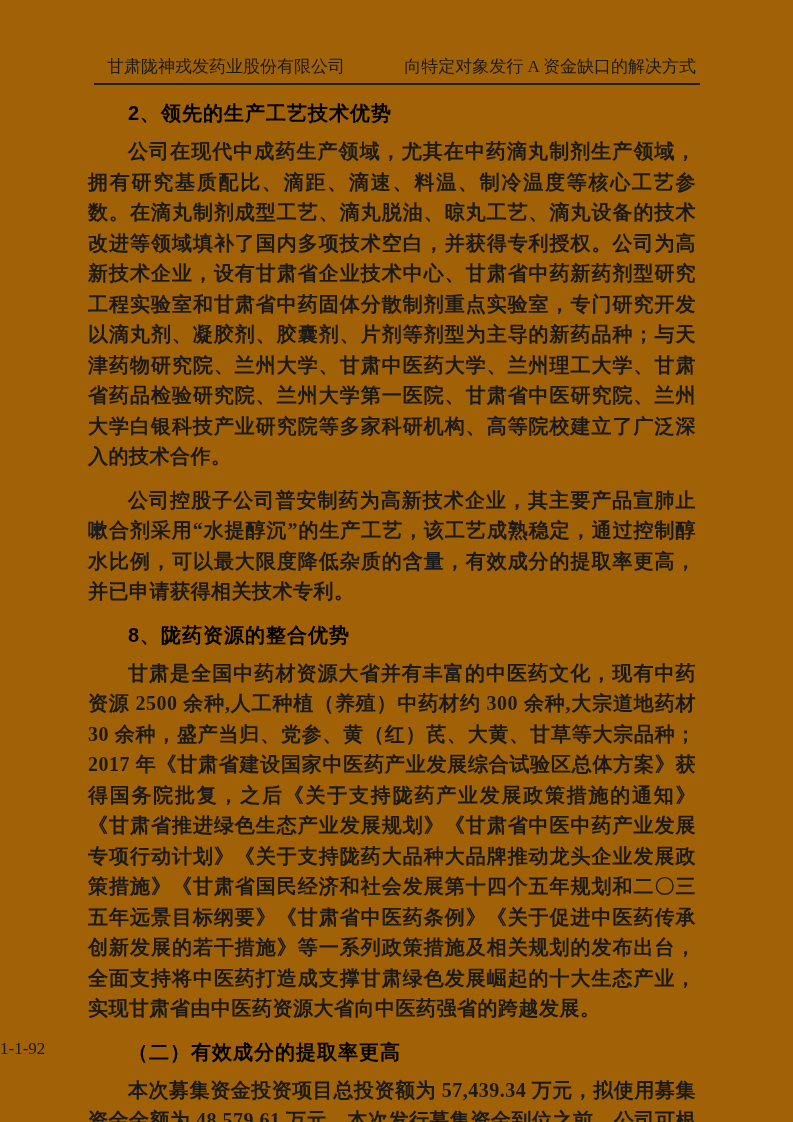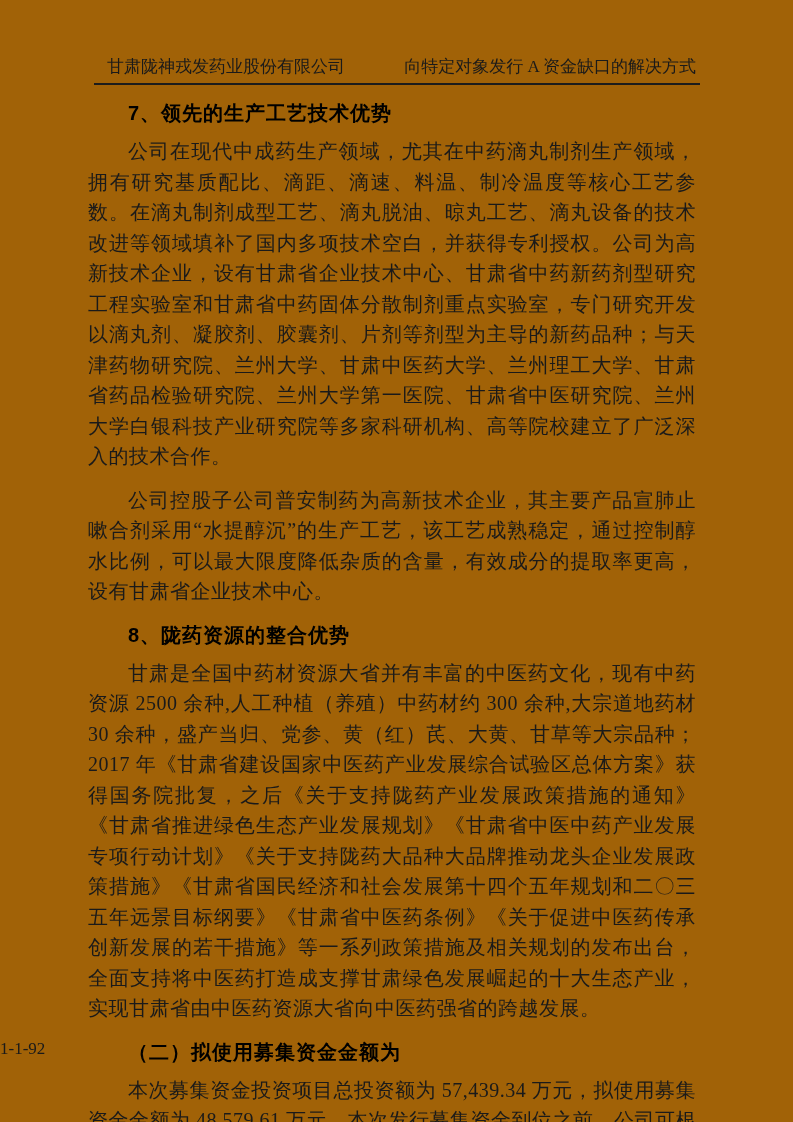--- a/index.html
+++ b/index.html
@@ -49,20 +49,21 @@
     line-height: 30px;
     margin: 0 0 8px 0;
     text-indent: 2em;
     text-align: left;
     letter-spacing: 1px;
     color: #000000;
   }
   .body-para {
     margin: 0 2px 13px 0;
     text-indent: 2em;
+    font-weight: bold;
   }
   .page-footer {
     position: absolute;
     top: 1038px;
     left: 0;
     width: 100%;
     font-size: 17px;
     line-height: 21px;
     color: #1a1a1a;
   }
@@ -72,31 +73,31 @@
 
 <div class="page">
 
   <div class="page-header">
     <span class="hdr-left">甘肃陇神戎发药业股份有限公司</span>
     <span class="hdr-right">向特定对象发行 A 资金缺口的解决方式</span>
   </div>
 
   <div class="page-body">
 
-    <h2 class="sec-heading">7、领先的生产工艺技术优势</h2>
+    <h2 class="sec-heading">2、领先的生产工艺技术优势</h2>
 
     <p class="body-para">公司在现代中成药生产领域，尤其在中药滴丸制剂生产领域，拥有研究基质配比、滴距、滴速、料温、制冷温度等核心工艺参数。在滴丸制剂成型工艺、滴丸脱油、晾丸工艺、滴丸设备的技术改进等领域填补了国内多项技术空白，并获得专利授权。公司为高新技术企业，设有甘肃省企业技术中心、甘肃省中药新药剂型研究工程实验室和甘肃省中药固体分散制剂重点实验室，专门研究开发以滴丸剂、凝胶剂、胶囊剂、片剂等剂型为主导的新药品种；与天津药物研究院、兰州大学、甘肃中医药大学、兰州理工大学、甘肃省药品检验研究院、兰州大学第一医院、甘肃省中医研究院、兰州大学白银科技产业研究院等多家科研机构、高等院校建立了广泛深入的技术合作。</p>
 
-    <p class="body-para">公司控股子公司普安制药为高新技术企业，其主要产品宣肺止嗽合剂采用“水提醇沉”的生产工艺，该工艺成熟稳定，通过控制醇水比例，可以最大限度降低杂质的含量，有效成分的提取率更高，设有甘肃省企业技术中心。</p>
+    <p class="body-para">公司控股子公司普安制药为高新技术企业，其主要产品宣肺止嗽合剂采用“水提醇沉”的生产工艺，该工艺成熟稳定，通过控制醇水比例，可以最大限度降低杂质的含量，有效成分的提取率更高，并已申请获得相关技术专利。</p>
 
     <h2 class="sec-heading">8、陇药资源的整合优势</h2>
 
     <p class="body-para">甘肃是全国中药材资源大省并有丰富的中医药文化，现有中药资源 2500 余种,人工种植（养殖）中药材约 300 余种,大宗道地药材 30 余种，盛产当归、党参、黄（红）芪、大黄、甘草等大宗品种；2017 年《甘肃省建设国家中医药产业发展综合试验区总体方案》获得国务院批复，之后《关于支持陇药产业发展政策措施的通知》《甘肃省推进绿色生态产业发展规划》《甘肃省中医中药产业发展专项行动计划》《关于支持陇药大品种大品牌推动龙头企业发展政策措施》《甘肃省国民经济和社会发展第十四个五年规划和二〇三五年远景目标纲要》《甘肃省中医药条例》《关于促进中医药传承创新发展的若干措施》等一系列政策措施及相关规划的发布出台，全面支持将中医药打造成支撑甘肃绿色发展崛起的十大生态产业，实现甘肃省由中医药资源大省向中医药强省的跨越发展。</p>
 
-    <h2 class="sec-heading">（二）拟使用募集资金金额为</h2>
+    <h2 class="sec-heading">（二）有效成分的提取率更高</h2>
 
     <p class="body-para">本次募集资金投资项目总投资额为 57,439.34 万元，拟使用募集资金金额为 48,579.61 万元。本次发行募集资金到位之前，公司可根据项目实际进展情况以自筹资金先行投入，并在募集资金到位之后，以募集资金置换自筹资金。募集资</p>
 
   </div>
 
   <div class="page-footer">
     <span>1-1-92</span>
   </div>
 
 </div>

